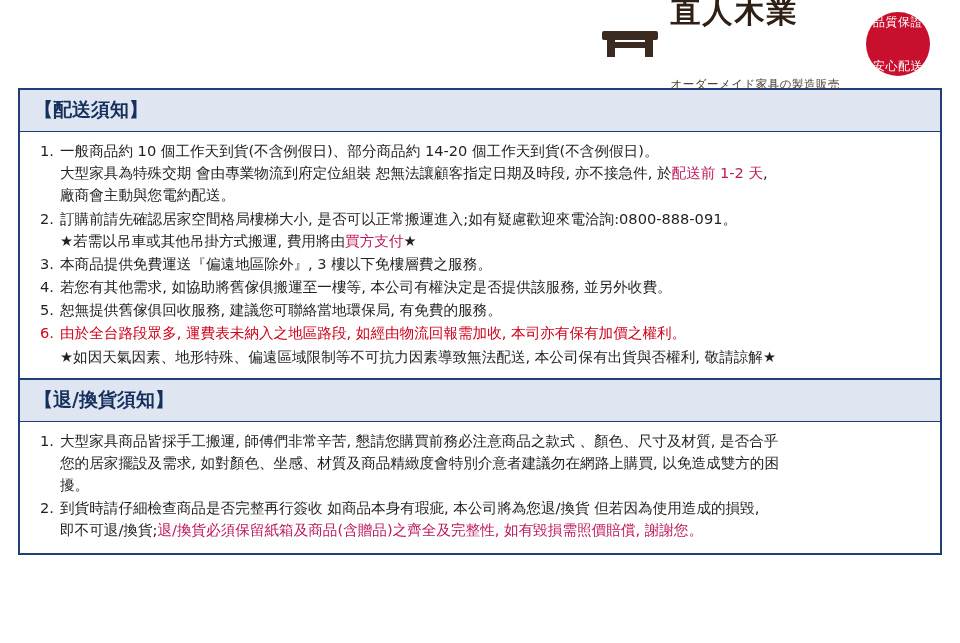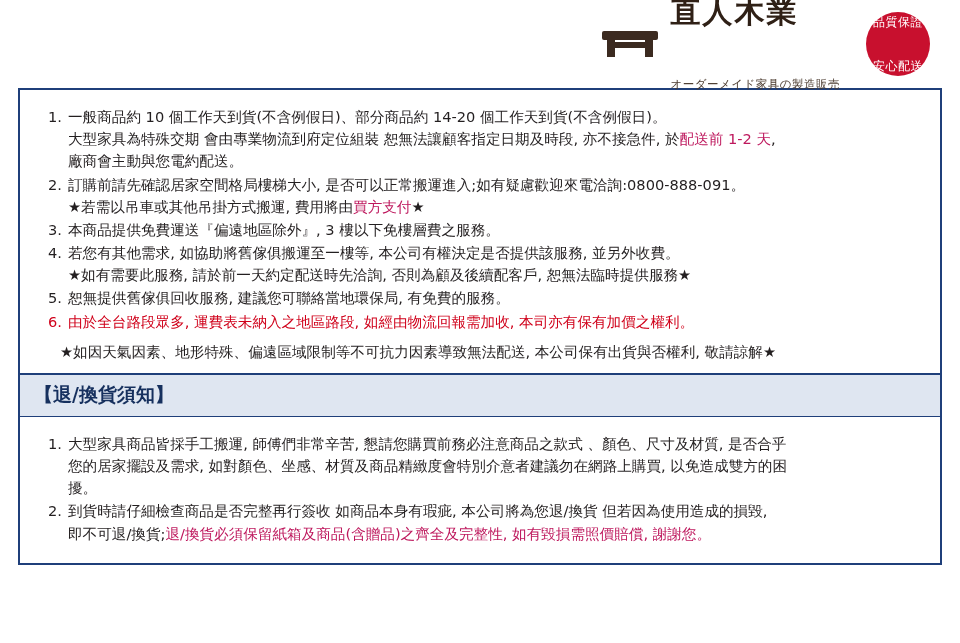--- a/index.html
+++ b/index.html
@@ -117,21 +117,21 @@
     padding: 7px 14px 8px 14px;
   }
   .section-title.second {
     border-top: 2px solid #1f3f7a;
   }
   .section-body {
     padding: 8px 10px 10px 10px;
     background: #ffffff;
   }
   ol.items {
-    margin: 8px;
+    margin: 0;
     padding: 0;
     list-style: none;
     counter-reset: item;
   }
   ol.items > li {
     counter-increment: item;
     position: relative;
     padding-left: 30px;
     margin-bottom: 1px;
     font-family: "DejaVu Sans", sans-serif;
@@ -181,38 +181,38 @@
       </div>
       <div class="seal">
         <span>品質保證</span>
         <span>安心配送</span>
       </div>
     </div>
   </div>
 
   <div class="panel">
 
+    <div class="section-title">【配送須知】</div>
 
     <div class="section-body">
       <ol class="items">
         <li>
           <span class="line">一般商品約 10 個工作天到貨(不含例假日)、部分商品約 14-20 個工作天到貨(不含例假日)。</span>
           <span class="line">大型家具為特殊交期 會由專業物流到府定位組裝 恕無法讓顧客指定日期及時段, 亦不接急件, 於<span class="red">配送前 1-2 天</span>,</span>
           <span class="line">廠商會主動與您電約配送。</span>
         </li>
         <li>
           <span class="line">訂購前請先確認居家空間格局樓梯大小, 是否可以正常搬運進入;如有疑慮歡迎來電洽詢:0800-888-091。</span>
           <span class="line">★若需以吊車或其他吊掛方式搬運, 費用將由<span class="red">買方支付</span>★</span>
         </li>
         <li>
           <span class="line">本商品提供免費運送『偏遠地區除外』, 3 樓以下免樓層費之服務。</span>
         </li>
         <li>
           <span class="line">若您有其他需求, 如協助將舊傢俱搬運至一樓等, 本公司有權決定是否提供該服務, 並另外收費。</span>
-          <span class="line">★如有需要此服務, 請於前一天約定配送時先洽詢, 否則為顧及後續配客戶, 恕無法臨時提供服務★</span>
         </li>
         <li>
           <span class="line">恕無提供舊傢俱回收服務, 建議您可聯絡當地環保局, 有免費的服務。</span>
         </li>
         <li class="red">
           <span class="line">由於全台路段眾多, 運費表未納入之地區路段, 如經由物流回報需加收, 本司亦有保有加價之權利。</span>
         </li>
       </ol>
       <div class="note">★如因天氣因素、地形特殊、偏遠區域限制等不可抗力因素導致無法配送, 本公司保有出貨與否權利, 敬請諒解★</div>
     </div>

